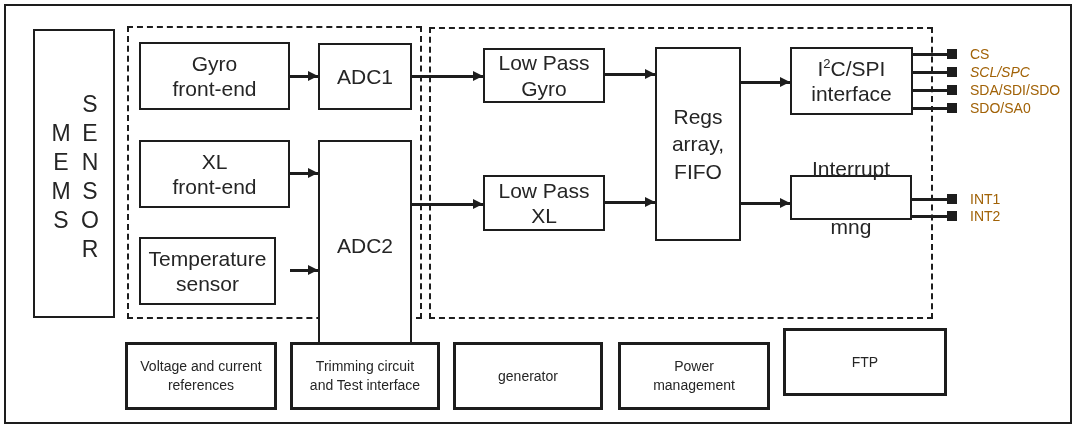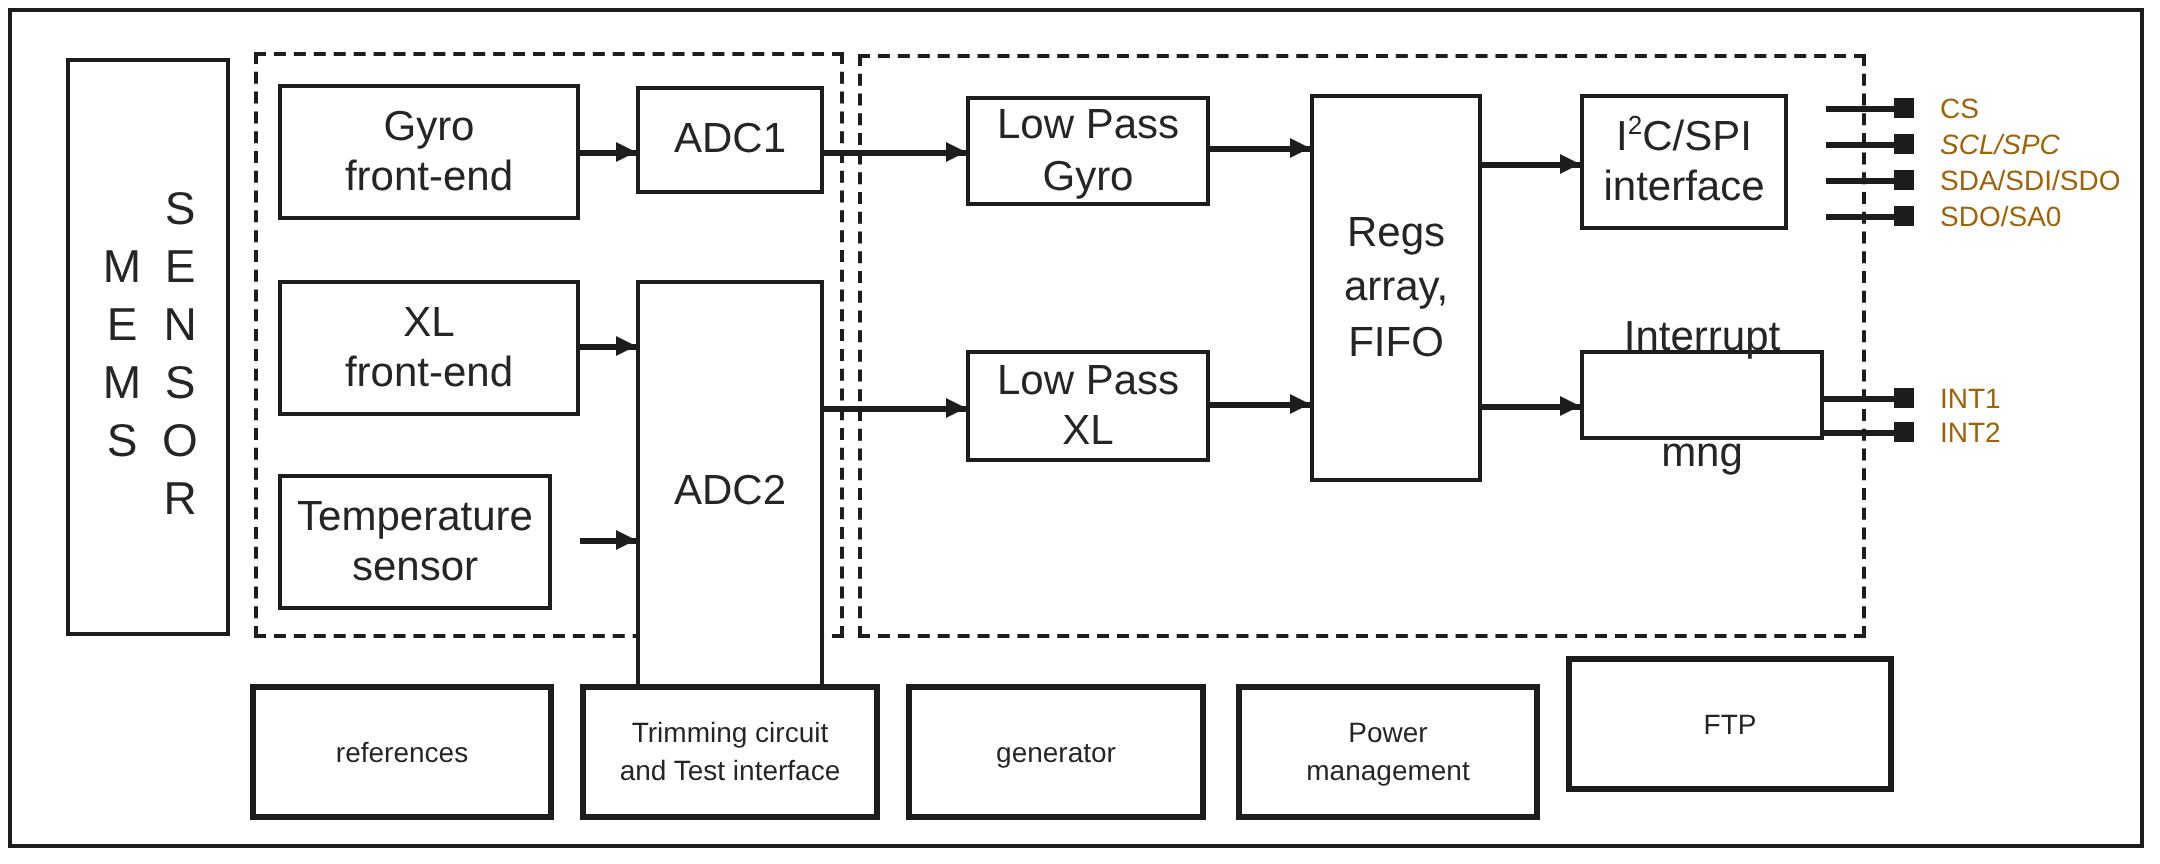--- a/index.html
+++ b/index.html
@@ -122,21 +122,21 @@
 
   <div class="dashed-group" style="left:127px; top:26px; width:295px; height:293px;"></div>
 
   <div class="dashed-group" style="left:429px; top:27px; width:504px; height:292px;"></div>
 
   <div class="block" style="left:139px; top:42px; width:151px; height:68px;">
     <div>Gyro</div>
     <div>front-end</div>
   </div>
 
-  <div class="block" style="left:318px; top:43px; width:94px; height:54px;text-align:center;">
+  <div class="block" style="left:318px; top:43px; width:94px; height:67px;text-align:center;">
     <div>ADC1</div>
   </div>
 
   <div class="block" style="left:139px; top:140px; width:151px; height:68px;">
     <div>XL</div>
     <div>front-end</div>
   </div>
 
   <div class="block" style="left:139px; top:237px; width:137px; height:68px;">
     <div>Temperature</div>
@@ -156,31 +156,32 @@
     <div>Low Pass</div>
     <div>XL</div>
   </div>
 
   <div class="block" style="left:655px; top:47px; width:86px; height:194px; line-height:1.3;">
     <div>Regs</div>
     <div>array,</div>
     <div>FIFO</div>
   </div>
 
-  <div class="block" style="left:790px; top:47px; width:104px; height:68px;">
+  <div class="block" style="left:790px; top:47px; width:123px; height:68px;">
     <div><span>I</span><sup>2</sup><span>C/SPI</span></div>
     <div>interface</div>
   </div>
 
   <div class="block" style="left:790px; top:175px; width:122px; height:45px;gap:33px;">
     <div>Interrupt</div>
     <div>mng</div>
   </div>
 
   <div class="block small" style="left:125px; top:342px; width:152px; height:68px;">
+    <div>Voltage and current</div>
     <div>references</div>
   </div>
   <div class="block small" style="left:290px; top:342px; width:150px; height:68px;">
     <div>Trimming circuit</div>
     <div>and Test interface</div>
   </div>
   <div class="block small" style="left:453px; top:342px; width:150px; height:68px;">
     <div>generator</div>
   </div>
   <div class="block small" style="left:618px; top:342px; width:152px; height:68px;">

